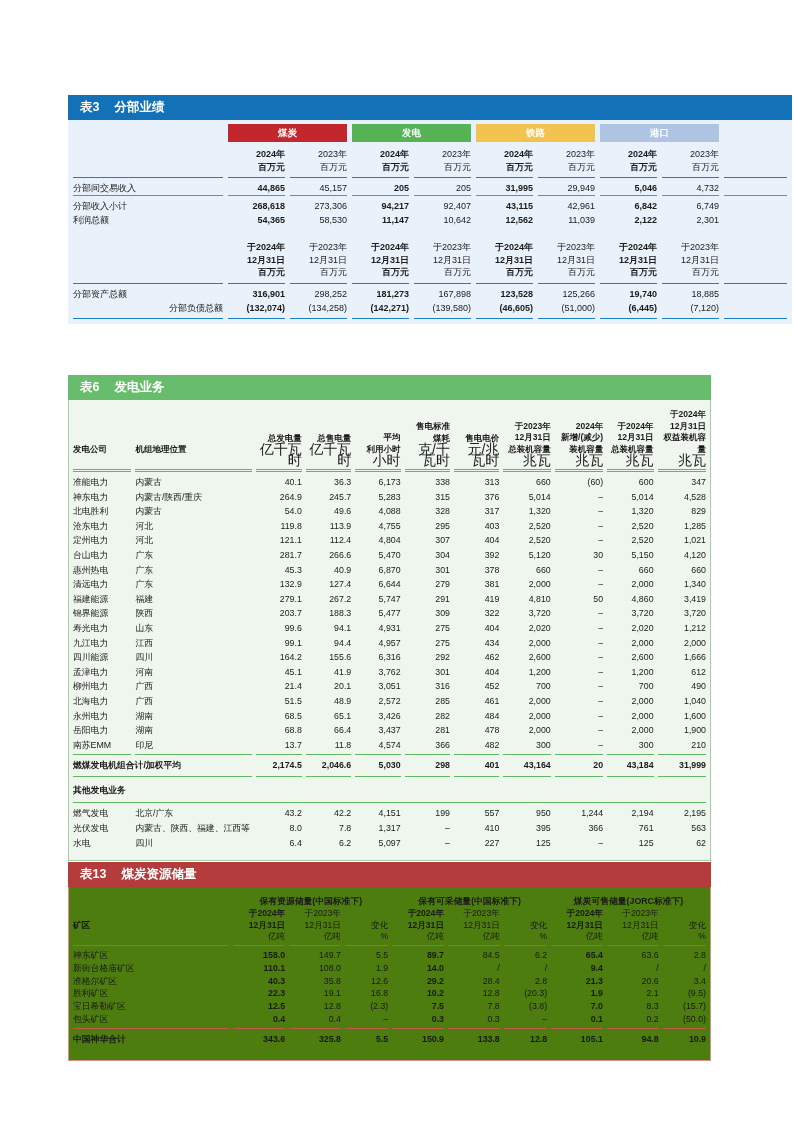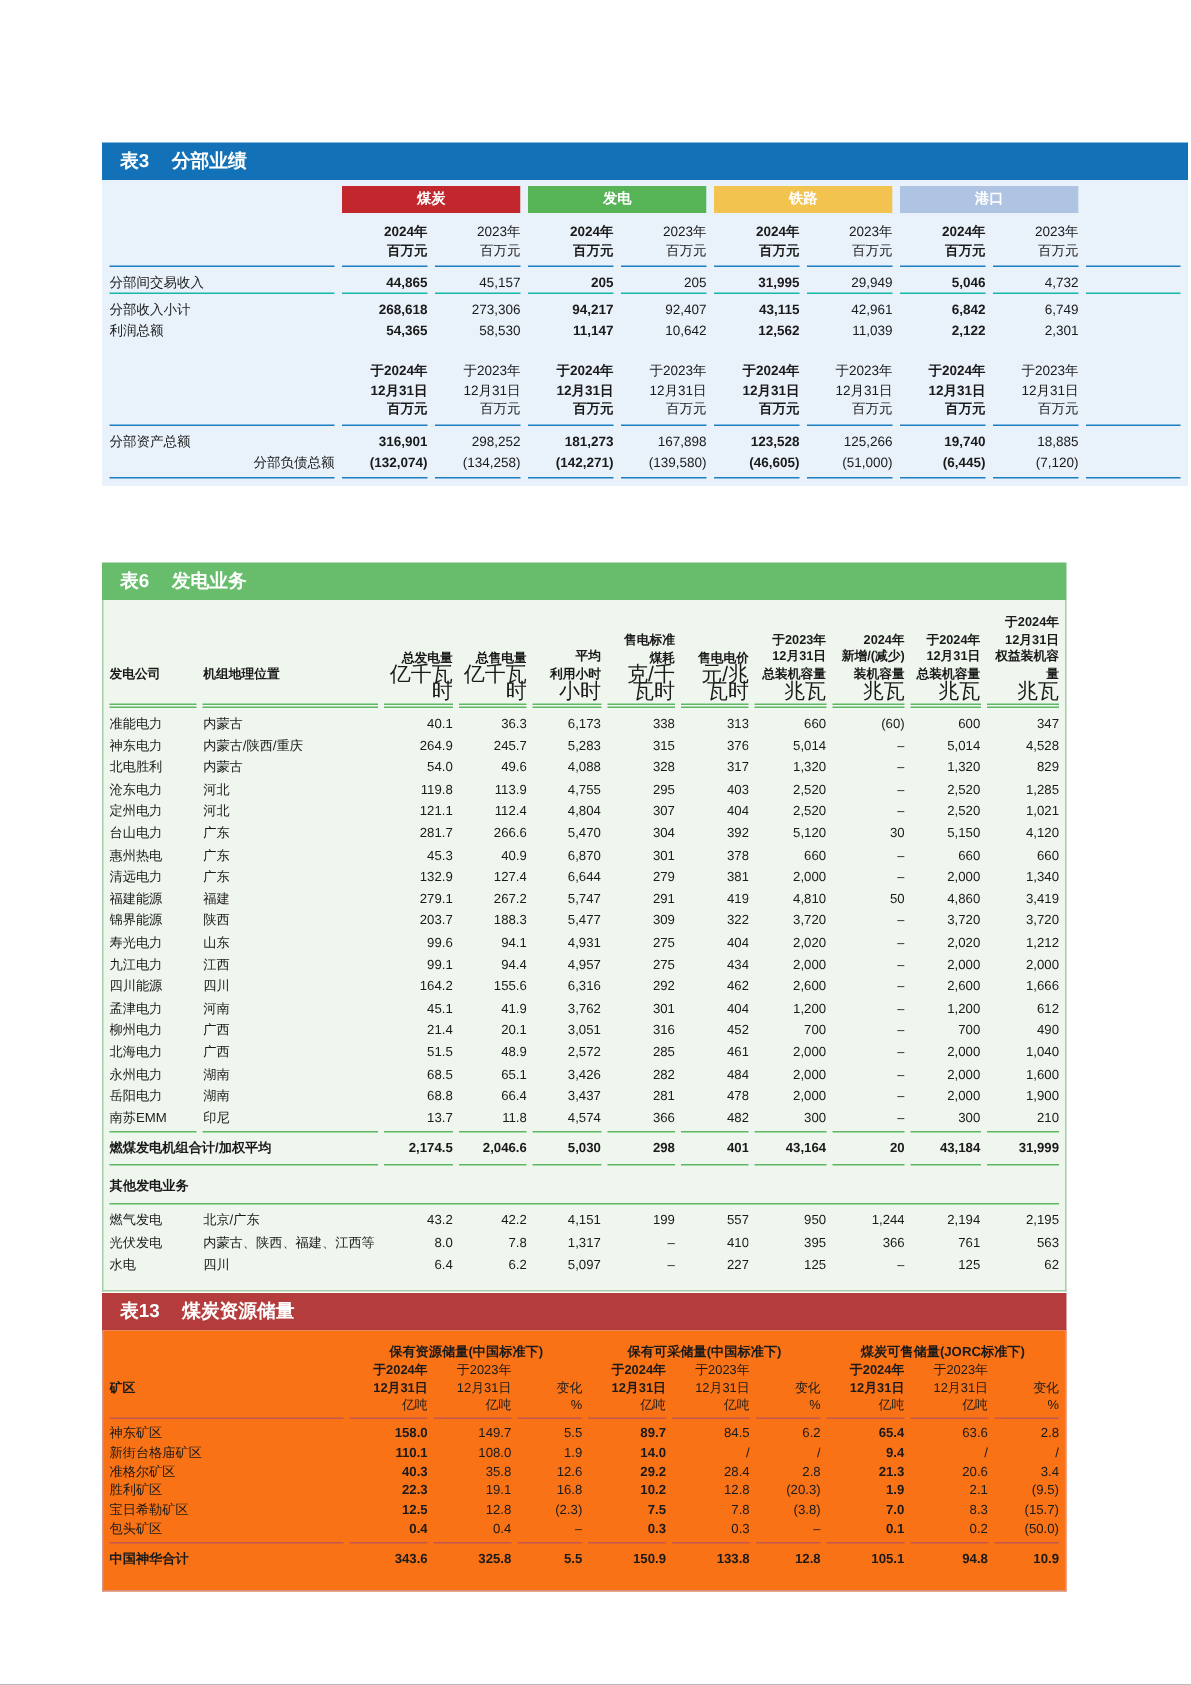--- a/index.html
+++ b/index.html
@@ -616,21 +616,21 @@
             </tr>
           </tbody>
       </table>
     </div>
   </section>
 
   <section class="tblsec" id="sec13">
     <header class="bar" style="background: rgb(180, 60, 60);">
       <span class="t-prefix">表13</span><span>煤炭资源储量</span>
     </header>
-    <div class="area" style="background: #f97316;">
+    <div class="area" style="background: #4d7c0f;">
       <table id="t13">
         <colgroup>
           <col style="width:148px">
             <col style="width:49px">
             <col style="width:49px">
             <col style="width:41px">
           <col style="width:49px">
             <col style="width:49px">
             <col style="width:41px">
           <col style="width:49px">

